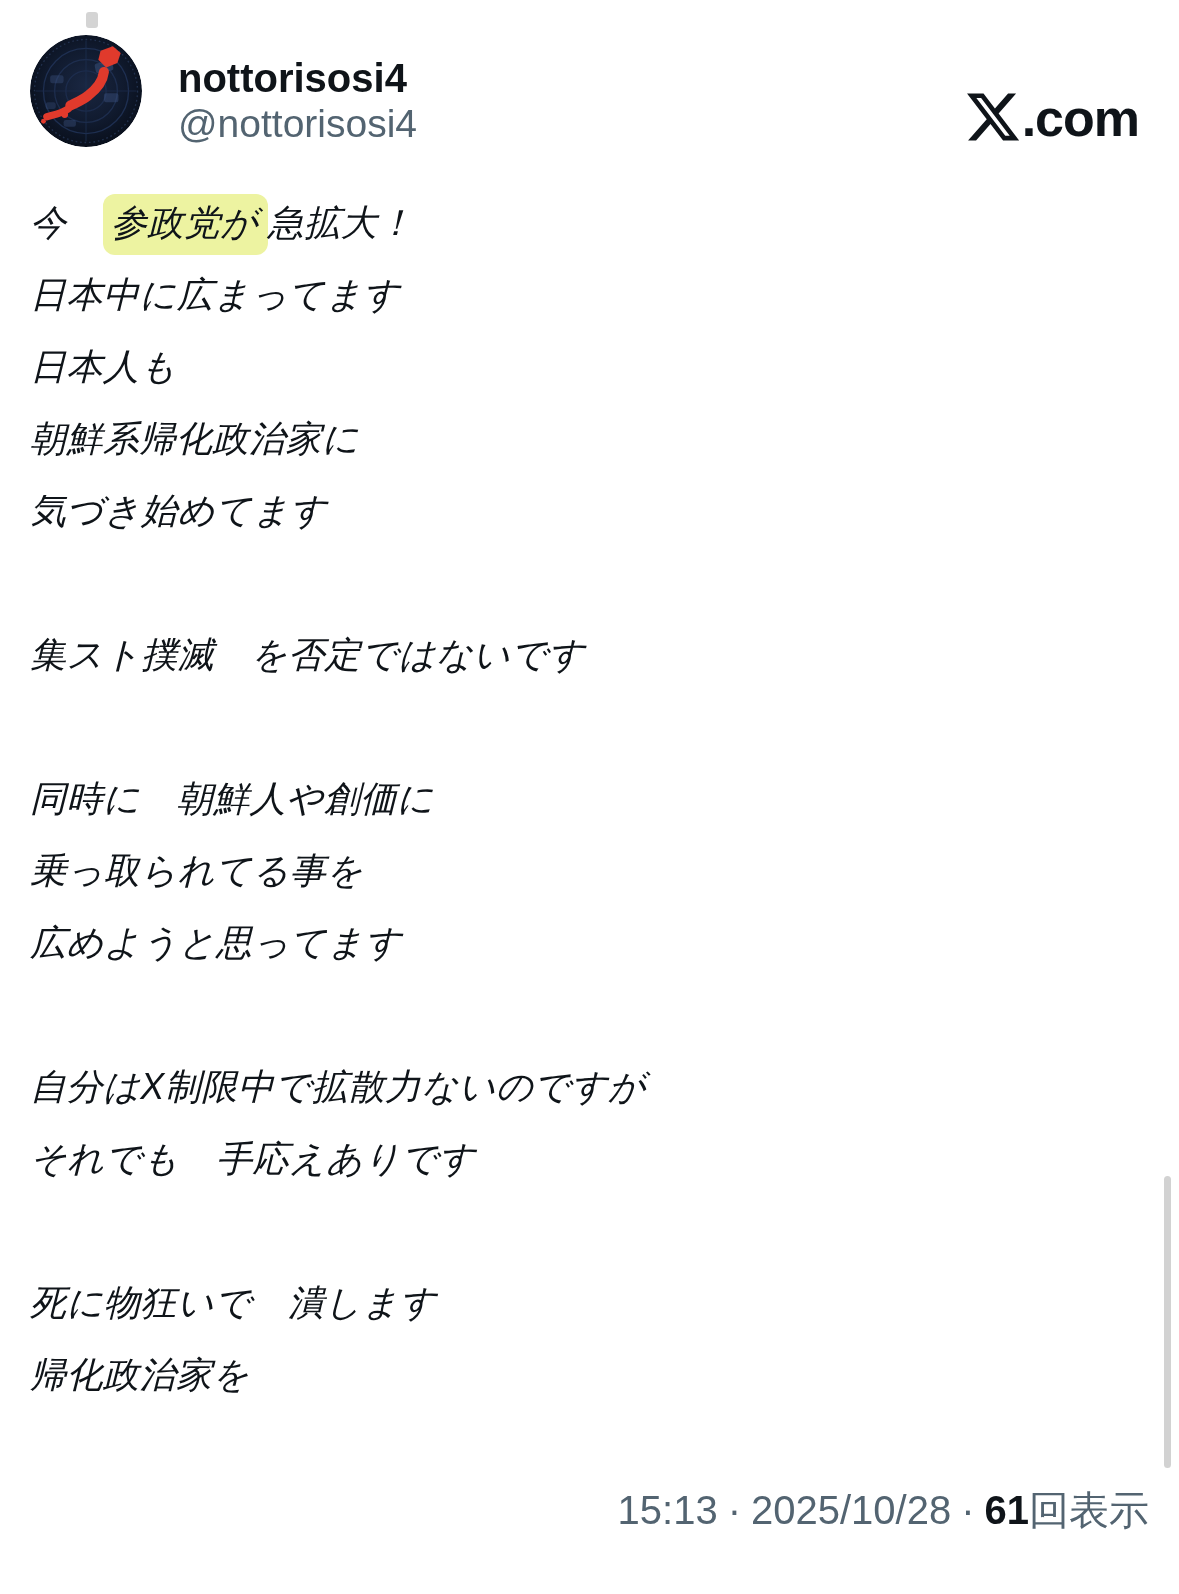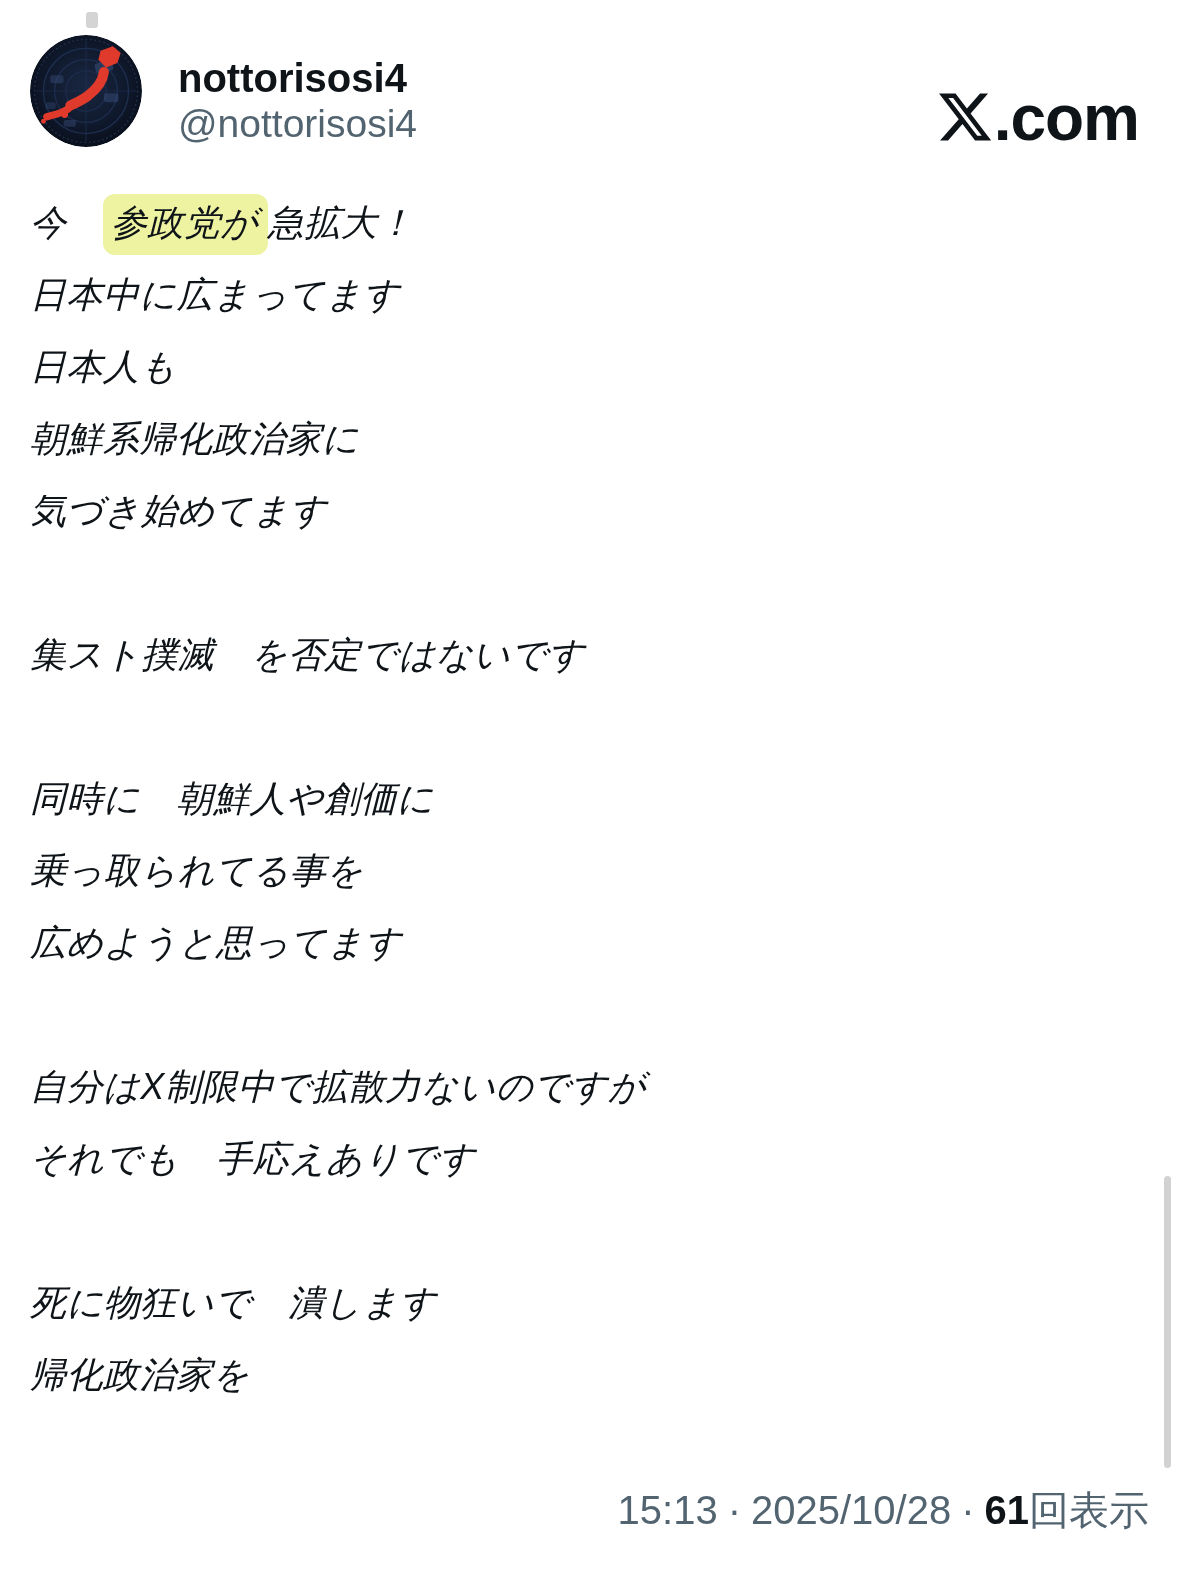--- a/index.html
+++ b/index.html
@@ -63,21 +63,21 @@
   }
   .header-spacer { flex: 1 1 auto; }
   .site-logo {
     display: flex;
     align-items: center;
     padding-top: 14px;
     cursor: pointer;
   }
   .site-logo svg { width: 58px; height: 58px; display: block; margin-top: -2px; }
   .site-suffix {
-    font-size: 64px;
+    font-size: 52px;
     font-weight: 700;
     letter-spacing: -1px;
     line-height: 58px;
     color: var(--text);
   }
   
   .post-body {
     margin: 40px 30px 0 30px;
     font-size: 36px;
     line-height: 72px;

